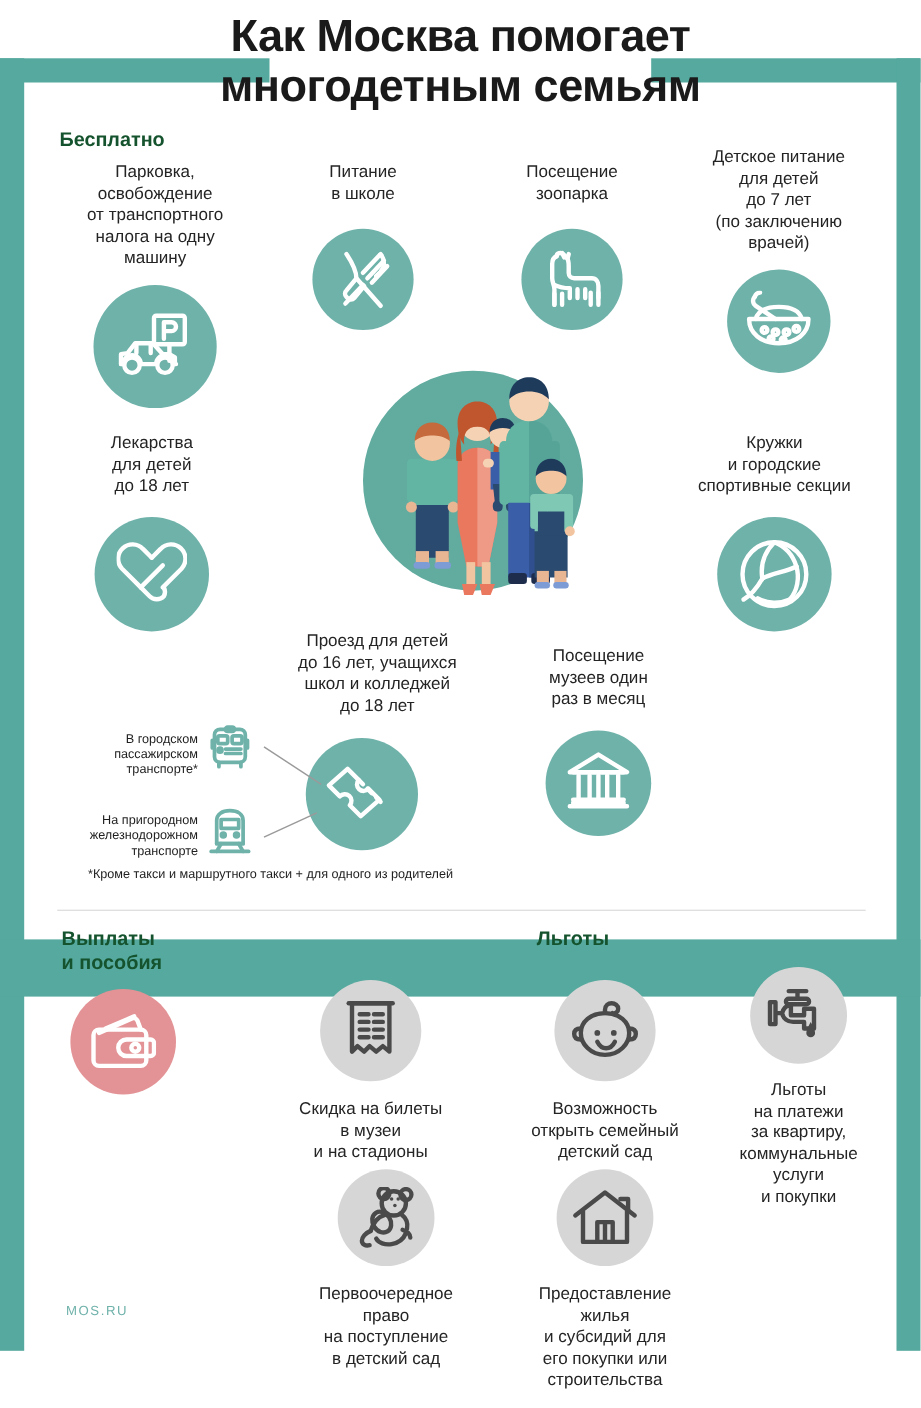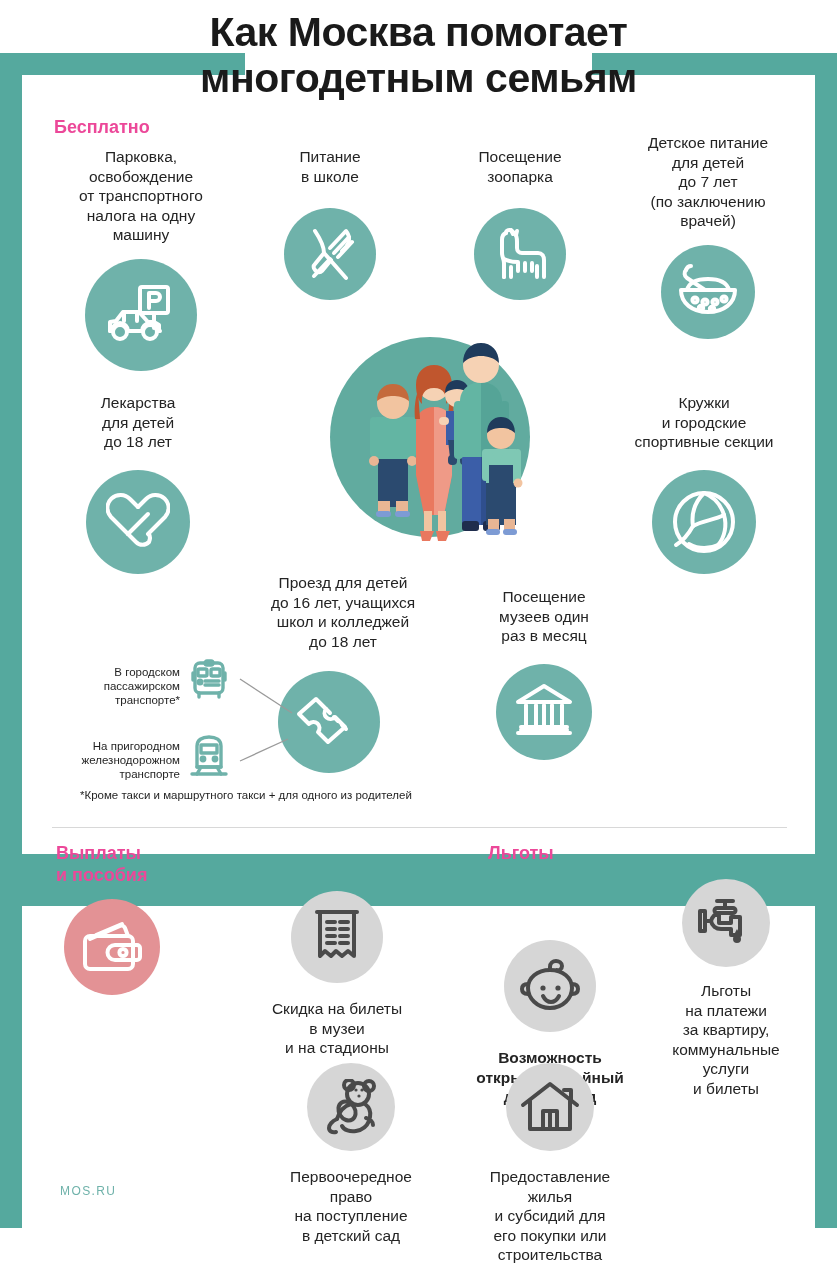--- a/index.html
+++ b/index.html
@@ -29,21 +29,21 @@
     letter-spacing:-0.5px;
   }
   .title span { display:block; }
 
   
   .canvas { position:absolute; left:22px; top:75px; width:793px; height:1153px; }
 
   
   .sec-head {
     position:absolute; font-weight:bold; font-size:18px;
-    color:#ec4899; line-height:1.22;
+    color:#14532d; line-height:1.22;
   }
   .divider {
     position:absolute; left:30px; top:752px; width:735px; height:1px;
     background:#d8d8d8;
   }
 
   
   .item { position:absolute; text-align:center; }
   .cap {
     font-size:15.5px; line-height:1.26; color:#242424;
@@ -406,21 +406,21 @@
           </g>
         </svg>
       </div>
       <div class="cap" style="margin-top:16px;">
         <div>Скидка на билеты</div>
         <div>в музеи</div>
         <div>и на стадионы</div>
       </div>
     </div>
 
-    <div class="item" style="left:430px; top:865px; width:196px;font-weight:bold;">
+    <div class="item" style="left:430px; top:816px; width:196px;">
       <div class="circle grey" style="width:92px; height:92px;">
         <svg width="62" height="56" viewBox="0 0 62 56">
           <g class="icon-d" stroke-width="3.2">
             <path d="M31 12c13 0 22 8 22 18s-9 20-22 20S9 40 9 30s9-18 22-18z"></path>
             <path d="M9 26c-4 0-6 2-6 5s2 5 6 5"></path>
             <path d="M53 26c4 0 6 2 6 5s-2 5-6 5"></path>
             <path d="M31 12V9c0-4 3-6 6-6s6 2 6 5-3 5-5 4"></path>
             <circle cx="24" cy="30" r="2.6" fill="#4a4a4a" stroke="none"></circle>
             <circle cx="39" cy="30" r="2.6" fill="#4a4a4a" stroke="none"></circle>
             <path d="M24 38c2 4 5 6 8 6s6-2 8-6"></path>
@@ -444,21 +444,21 @@
             <path d="M40 34c-2 4-4 7-4 10a4 4 0 0 0 8 0c0-3-2-6-4-10z" fill="#4a4a4a" stroke="none"></path>
           </g>
         </svg>
       </div>
       <div class="cap" style="margin-top:14px;">
         <div>Льготы</div>
         <div>на платежи</div>
         <div>за квартиру,</div>
         <div>коммунальные</div>
         <div>услуги</div>
-        <div>и билеты</div>
+        <div>и покупки</div>
       </div>
     </div>
 
     <div class="item" style="left:236px; top:988px; width:186px;">
       <div class="circle grey" style="width:88px; height:88px;">
         <svg width="60" height="56" viewBox="0 0 60 56">
           <g class="icon-d" stroke-width="3">
             <circle cx="37" cy="15" r="11"></circle>
             <circle cx="28" cy="6" r="5"></circle>
             <circle cx="48" cy="7" r="5"></circle>

